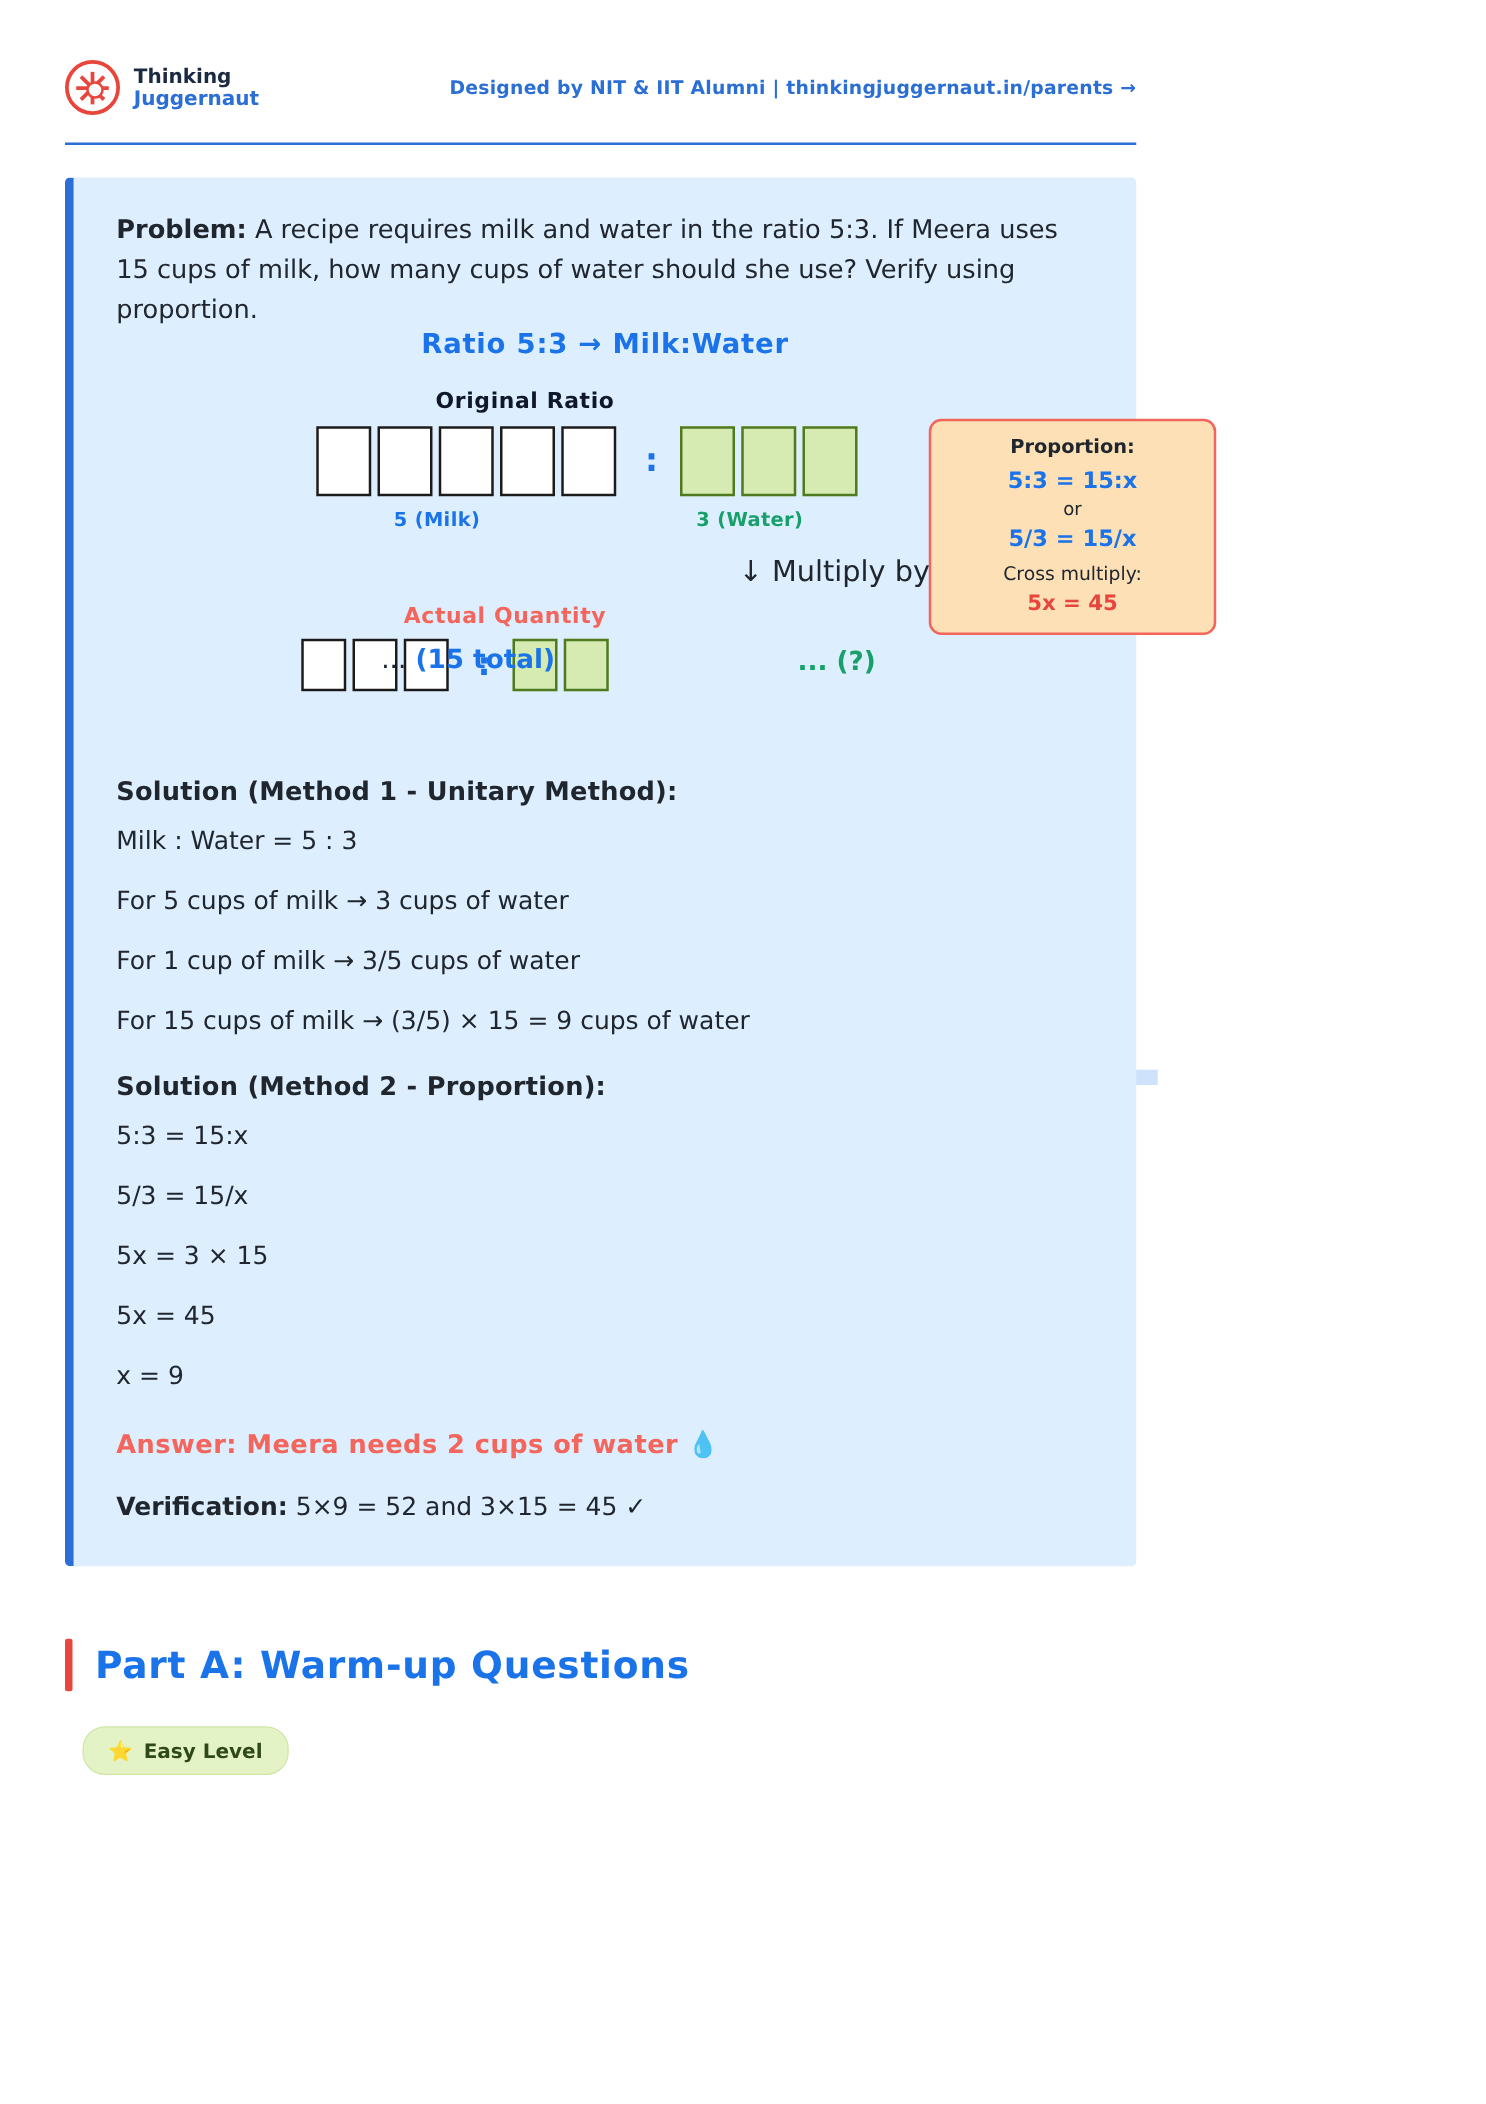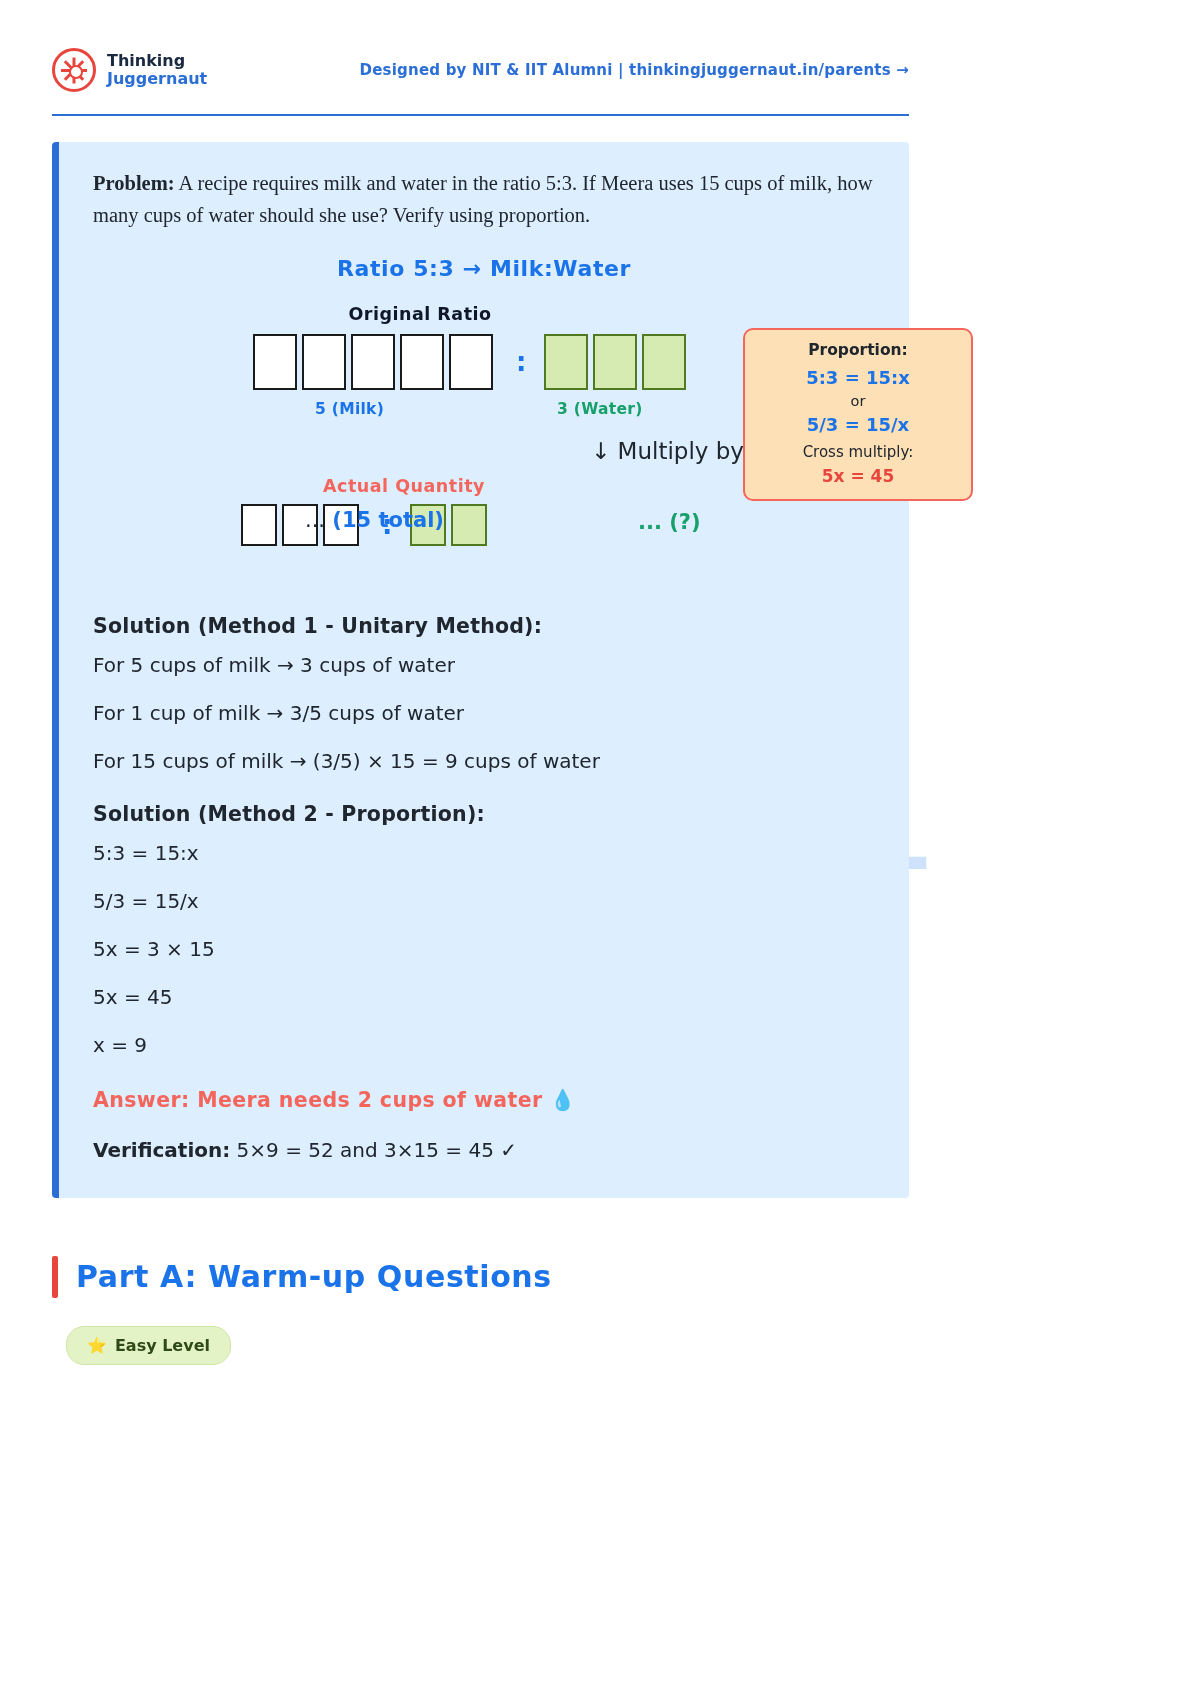--- a/index.html
+++ b/index.html
@@ -136,30 +136,28 @@
     background: #ddeeff;
     border-left: 7px solid #2b6fd6;
     border-radius: 4px;
     padding: 26px 34px 36px 34px;
     z-index: 1;
   }
   .problem-line {
     font-size: 20.5px;
     line-height: 1.55;
     color: #20262e;
-    font-family: Liberation Serif, serif;
   }
   .problem-line b {
     font-weight: bold;
   }
 
   
   .diagram {
     position: relative;
-    margin-top: 24px;
     height: 330px;
   }
   .diagram-title {
     text-align: center;
     font-size: 22px;
     font-weight: bold;
     color: #1a73e8;
     letter-spacing: 0.6px;
   }
   .label-original {
@@ -436,20 +434,21 @@
         <div class="prop-title">Proportion:</div>
         <div class="prop-eq">5:3 = 15:x</div>
         <div class="prop-or">or</div>
         <div class="prop-eq">5/3 = 15/x</div>
         <div class="prop-cross">Cross multiply:</div>
         <div class="prop-result">5x = 45</div>
       </div>
     </div>
 
     <div class="sol-head">Solution (Method 1 - Unitary Method):</div>
+    <div class="sol-line">Milk : Water = 5 : 3</div>
     <div class="sol-line">For 5 cups of milk → 3 cups of water</div>
     <div class="sol-line">For 1 cup of milk → 3/5 cups of water</div>
     <div class="sol-line">For 15 cups of milk → (3/5) × 15 = 9 cups of water</div>
 
     <div class="sol-head">Solution (Method 2 - Proportion):</div>
     <div class="sol-line">5:3 = 15:x</div>
     <div class="sol-line">5/3 = 15/x</div>
     <div class="sol-line">5x = 3 × 15</div>
     <div class="sol-line">5x = 45</div>
     <div class="sol-line">x = 9</div>

